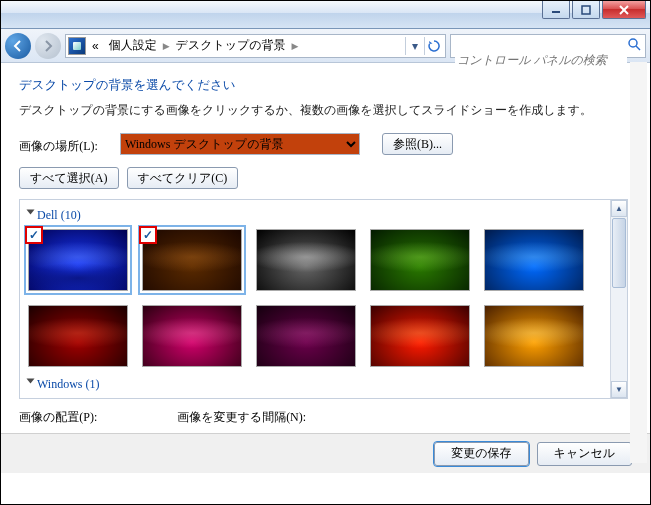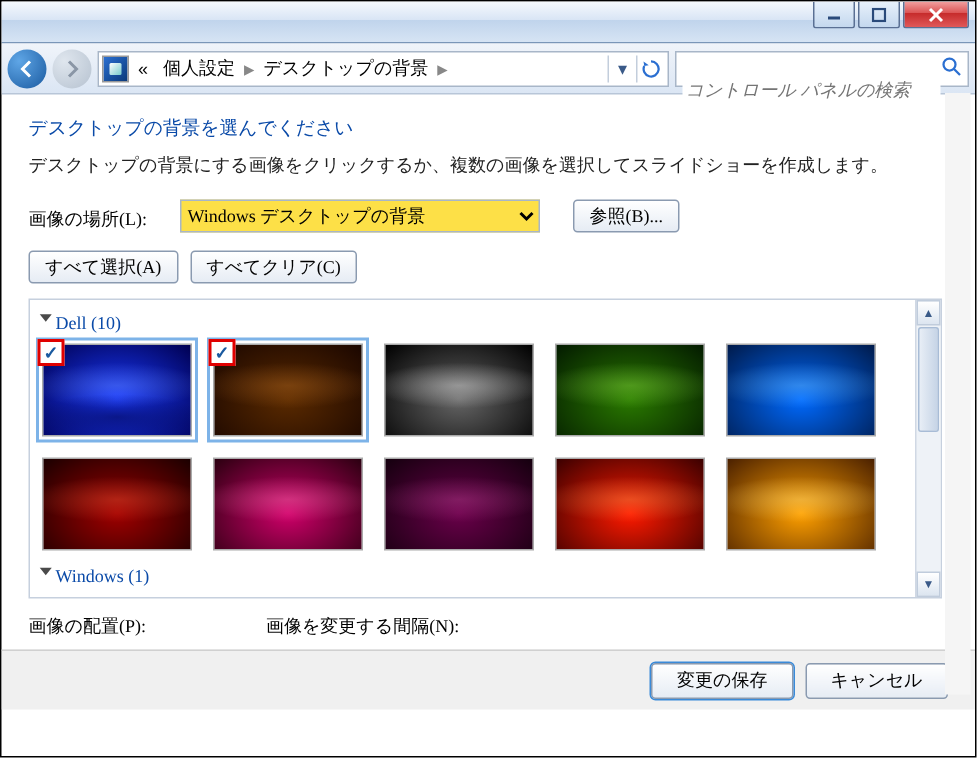--- a/index.html
+++ b/index.html
@@ -119,21 +119,21 @@
     position: relative;
     overflow:hidden;
     font-family:Liberation Serif, serif;
   }
   .instr-title { color:#0a4aa8; font-size:12.5px; margin-bottom:8px; }
   .instr-text { color:#222; margin-bottom:14px; }
   .locrow {
     display:flex; align-items:flex-end; gap:22px; margin-bottom:12px;
   }
   .locrow select {
-    width: 240px; height:22px; border:1px solid #a8b6c8; background:#fde047;
+    width: 240px; height:22px; border:1px solid #a8b6c8; background:#c2410c;
     font-family:inherit; font-size:12px;
   }
   .btn3d {
     border:1px solid #8a9ab0; background: linear-gradient(to bottom,#fff,#e6ecf4);
     padding: 2px 10px; height:22px; font-size:12px; font-family:inherit;
     border-radius:3px;
   }
   .selrow { display:flex; gap:8px; margin-bottom:10px;}
 
   .gallery-wrap {

